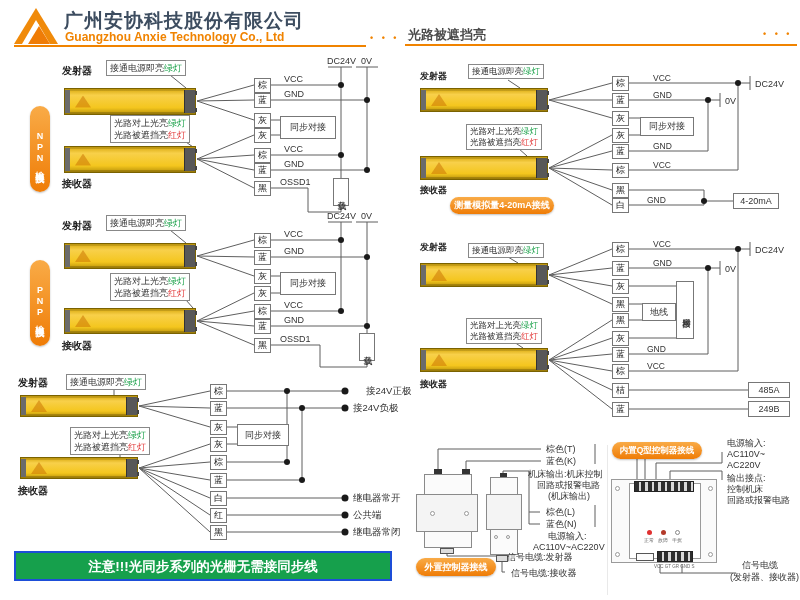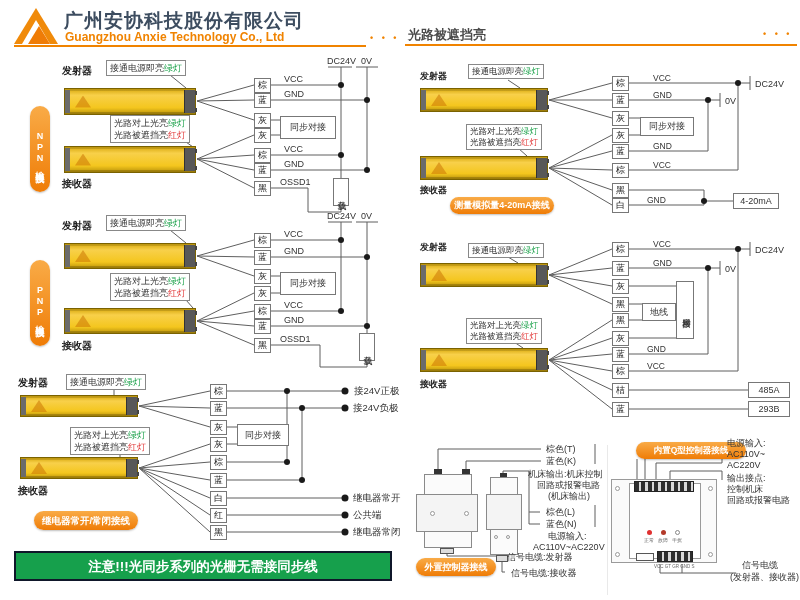--- a/index.html
+++ b/index.html
@@ -37,21 +37,21 @@
   .capl{position:absolute;left:0;top:1px;bottom:1px;width:5px;background:#6b6b6b;}
   .tri{position:absolute;left:10px;top:50%;margin-top:-6px;width:16px;height:12px;
         background:rgba(200,110,0,.5);clip-path:polygon(0 100%,50% 0,100% 100%);}
   .ctrlbox{position:absolute;box-sizing:border-box;border:1px solid #8a8a8a;background:#fbfbfb;}
   .screw{position:absolute;width:5px;height:5px;border:1px solid #999;border-radius:50%;background:#fff;box-sizing:border-box;}
   .nub{position:absolute;background:#333;}
   .strip{position:absolute;border:1px solid #222;box-sizing:border-box;
         background:repeating-linear-gradient(90deg,#2e2e2e 0 4px,#d8d8d8 4px 6.5px);}
   .led{position:absolute;width:5px;height:5px;border-radius:50%;box-sizing:border-box;}
   .tiny{position:absolute;font-size:5px;color:#666;white-space:nowrap;line-height:5px;}
-  .banner{position:absolute;background:#16a04c;border:2px solid #0f172a;box-sizing:border-box;
+  .banner{position:absolute;background:#16a04c;border:2px solid #1d4ed8;box-sizing:border-box;
         color:#fff;font-weight:bold;font-size:13.5px;text-align:center;}
   .hrule{position:absolute;background:#f08300;height:2px;}
   .dots{position:absolute;color:#f08300;font-size:9px;font-weight:bold;letter-spacing:3px;}
   .divider{position:absolute;width:1px;background:#e9e9e9;}
 </style>
 </head>
 <body>
 
 <div id="page">
 
@@ -322,32 +322,31 @@
   <div class="callout" style="left:70px;top:427px;">
     <div><span>光路对上光亮</span><span class="g">绿灯</span></div>
     <div><span>光路被遮挡亮</span><span class="r">红灯</span></div>
   </div>
   <div class="device" style="left:20px;top:457px;width:118px;height:22px;">
     <span class="capl"></span>
     <span class="tri"></span>
     <span class="capr"></span>
   </div>
   <div class="sec" style="left:18px;top:484px;">接收器</div>
-  <div class="badge" style="left:34px;top:511px;width:104px;height:19px;font-size:9.5px;line-height:19px;">继电器常开/常闭接线</div>
   <div class="wbox" style="left:210px;top:384px;">棕</div>
   <div class="wbox" style="left:210px;top:401px;">蓝</div>
   <div class="wbox" style="left:210px;top:420px;">灰</div>
   <div class="wbox" style="left:210px;top:437px;">灰</div>
   <div class="wbox" style="left:210px;top:455px;">棕</div>
   <div class="wbox" style="left:210px;top:473px;">蓝</div>
   <div class="wbox" style="left:210px;top:491px;">白</div>
   <div class="wbox" style="left:210px;top:508px;">红</div>
   <div class="wbox" style="left:210px;top:525px;">黑</div>
   <div class="sbox" style="left:237px;top:424px;width:52px;height:22px;line-height:20px;">同步对接</div>
-  <div class="lbl s95" style="left:354px;top:386px;text-align:center;">接24V正极</div>
+  <div class="lbl s95" style="left:366px;top:386px;text-align:center;">接24V正极</div>
   <div class="lbl s95" style="left:353px;top:403px;">接24V负极</div>
   <div class="lbl s95" style="left:353px;top:493px;">继电器常开</div>
   <div class="lbl s95" style="left:353px;top:510px;">公共端</div>
   <div class="lbl s95" style="left:353px;top:527px;">继电器常闭</div>
 
   <div class="banner" style="left:14px;top:551px;width:378px;height:30px;line-height:27px;">注意!!!光同步系列的光栅无需接同步线</div>
 
   <div class="sec2" style="left:420px;top:70px;">发射器</div>
   <div class="callout sm" style="left:468px;top:64px;">
     <span>接通电源即亮</span><span class="g">绿灯</span>
@@ -417,21 +416,21 @@
   <div class="wbox" style="left:612px;top:402px;">蓝</div>
   <div class="lbl s85" style="left:653px;top:239px;">VCC</div>
   <div class="lbl s85" style="left:653px;top:258px;">GND</div>
   <div class="sbox" style="left:642px;top:303px;width:34px;height:18px;line-height:16px;">地线</div>
   <div class="sbox vtxt" style="left:676px;top:281px;width:18px;height:58px;font-size:8.5px;padding-top:3px;">同步对接</div>
   <div class="lbl s85" style="left:647px;top:344px;">GND</div>
   <div class="lbl s85" style="left:647px;top:361px;">VCC</div>
   <div class="lbl" style="left:755px;top:245px;">DC24V</div>
   <div class="lbl" style="left:725px;top:264px;">0V</div>
   <div class="sbox" style="left:748px;top:382px;width:42px;height:16px;line-height:14px;">485A</div>
-  <div class="sbox" style="left:748px;top:401px;width:42px;height:16px;line-height:14px;">293B</div>
+  <div class="sbox" style="left:748px;top:401px;width:42px;height:16px;line-height:14px;">249B</div>
 
   <div class="divider" style="left:607px;top:445px;height:150px;"></div>
   <div class="nub" style="left:434px;top:469px;width:8px;height:6px;"></div>
   <div class="nub" style="left:462px;top:469px;width:8px;height:6px;"></div>
   <div class="ctrlbox" style="left:424px;top:474px;width:48px;height:74px;"></div>
   <div class="ctrlbox" style="left:416px;top:494px;width:62px;height:38px;background:#f4f4f4;"></div>
   <div class="screw" style="left:430px;top:511px;"></div>
   <div class="screw" style="left:464px;top:511px;"></div>
   <div class="ctrlbox" style="left:440px;top:548px;width:14px;height:6px;background:#ddd;border-color:#555;"></div>
   <div class="nub" style="left:500px;top:473px;width:7px;height:5px;"></div>
@@ -446,21 +445,21 @@
   <div class="lbl" style="left:537px;top:480px;">回路或报警电路</div>
   <div class="lbl" style="left:548px;top:491px;">(机床输出)</div>
   <div class="lbl" style="left:546px;top:507px;">棕色(L)</div>
   <div class="lbl" style="left:546px;top:519px;">蓝色(N)</div>
   <div class="lbl" style="left:548px;top:531px;">电源输入:</div>
   <div class="lbl" style="left:533px;top:542px;">AC110V~AC220V</div>
   <div class="lbl" style="left:507px;top:552px;">信号电缆:发射器</div>
   <div class="lbl" style="left:511px;top:568px;">信号电缆:接收器</div>
   <div class="badge" style="left:416px;top:558px;width:80px;height:18px;font-size:9px;line-height:18px;">外置控制器接线</div>
 
-  <div class="badge" style="left:636px;top:442px;width:110px;height:17px;font-size:8.5px;line-height:17px;">内置Q型控制器接线</div>
+  <div class="badge" style="left:612px;top:442px;width:90px;height:17px;font-size:8.5px;line-height:17px;">内置Q型控制器接线</div>
   <div class="ctrlbox" style="left:611px;top:479px;width:106px;height:84px;background:#fafafa;border-color:#9a9a9a;"></div>
   <div class="screw" style="left:615px;top:486px;"></div>
   <div class="screw" style="left:708px;top:486px;"></div>
   <div class="screw" style="left:615px;top:552px;"></div>
   <div class="screw" style="left:708px;top:552px;"></div>
   <div class="ctrlbox" style="left:629px;top:483px;width:72px;height:76px;background:#fff;border-color:#9a9a9a;"></div>
   <div class="strip" style="left:634px;top:481px;width:60px;height:11px;"></div>
   <div class="strip" style="left:657px;top:551px;width:36px;height:11px;"></div>
   <div class="ctrlbox" style="left:636px;top:553px;width:18px;height:8px;border-color:#555;"></div>
   <div class="led" style="left:647px;top:530px;background:#e03030;"></div>

